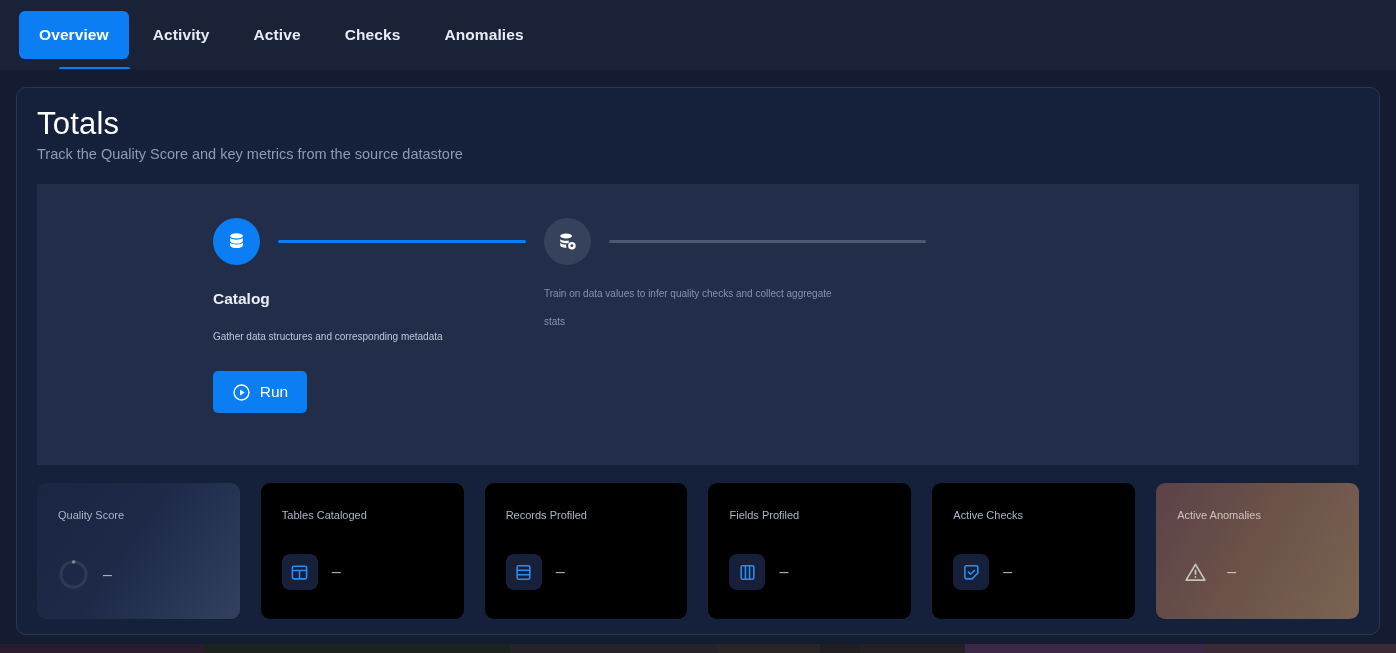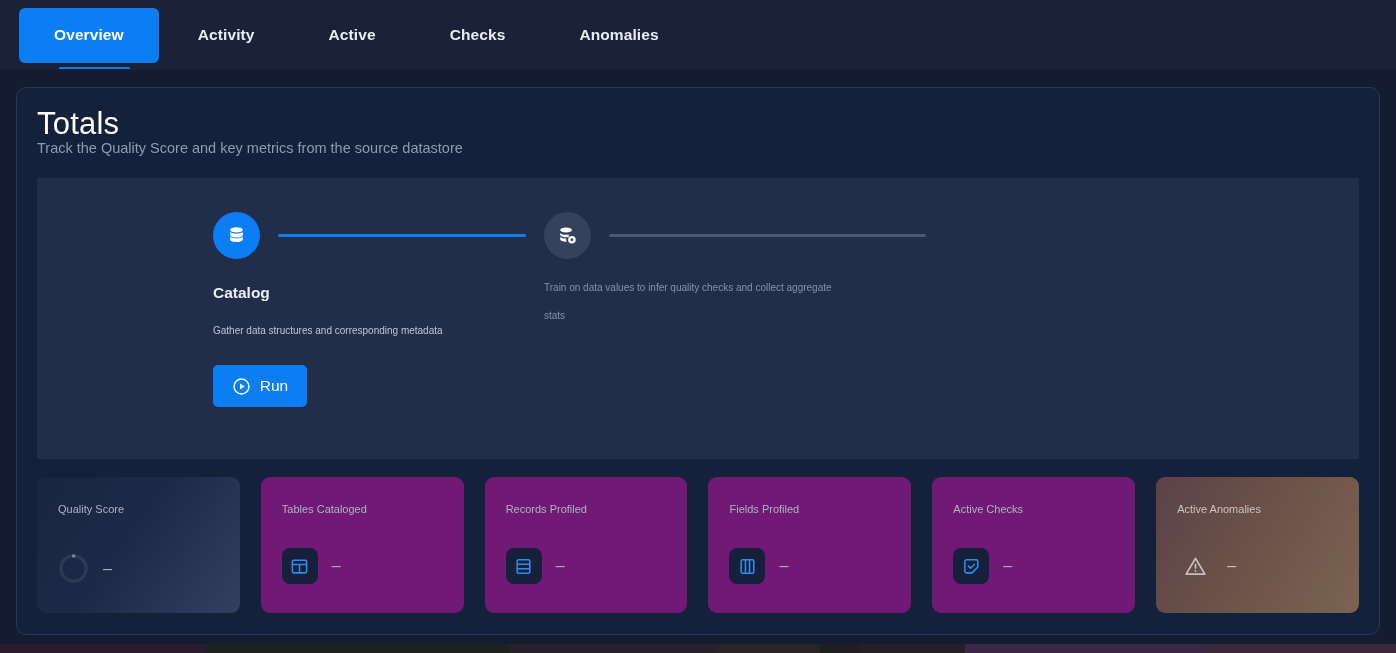--- a/index.html
+++ b/index.html
@@ -25,24 +25,24 @@
     gap: 4px;
   }
   .tabbar::after {
     content: "";
     position: absolute;
     left: 0; right: 0; bottom: 0;
     height: 1px;
     background: #1a2238;
   }
   .tab {
-    height: 55px;
-    display: flex;
-    align-items: center;
-    padding: 0 35px;
+    height: 48px;
+    display: flex;
+    align-items: center;
+    padding: 0 20px;
     border-radius: 6px;
     font-size: 15.5px;
     font-weight: 700;
     color: #e7ecf5;
     letter-spacing: 0.1px;
     white-space: nowrap;
     cursor: pointer;
     background: transparent;
     border: none;
     font-family: "Liberation Sans", sans-serif;
@@ -80,20 +80,21 @@
   }
 
   .panel-title {
     font-size: 31px;
     font-weight: 400;
     color: #ffffff;
     letter-spacing: 0.2px;
     line-height: 28px;
   }
   .panel-sub {
+    margin-top: 6px;
     font-size: 14.5px;
     color: #8e9bb3;
     line-height: 20px;
   }
 
   
   .stepper-card {
     margin-top: 20px;
     height: 281px;
     background: #222e49;
@@ -182,21 +183,21 @@
   
   .metrics {
     margin-top: 18px;
     display: flex;
     gap: 21px;
   }
   .metric {
     flex: 1 1 0;
     height: 136px;
     border-radius: 9px;
-    background: #701a75;
+    background: #000000;
     padding: 22px 20px 0 21px;
     position: relative;
     overflow: hidden;
   }
   .metric.quality {
     background: linear-gradient(125deg, #1a2540 0%, #1d2947 45%, #33405f 100%);
   }
   .metric.anomalies {
     background: linear-gradient(120deg, #5b4248 0%, #6b5148 45%, #7b6452 100%);
   }

